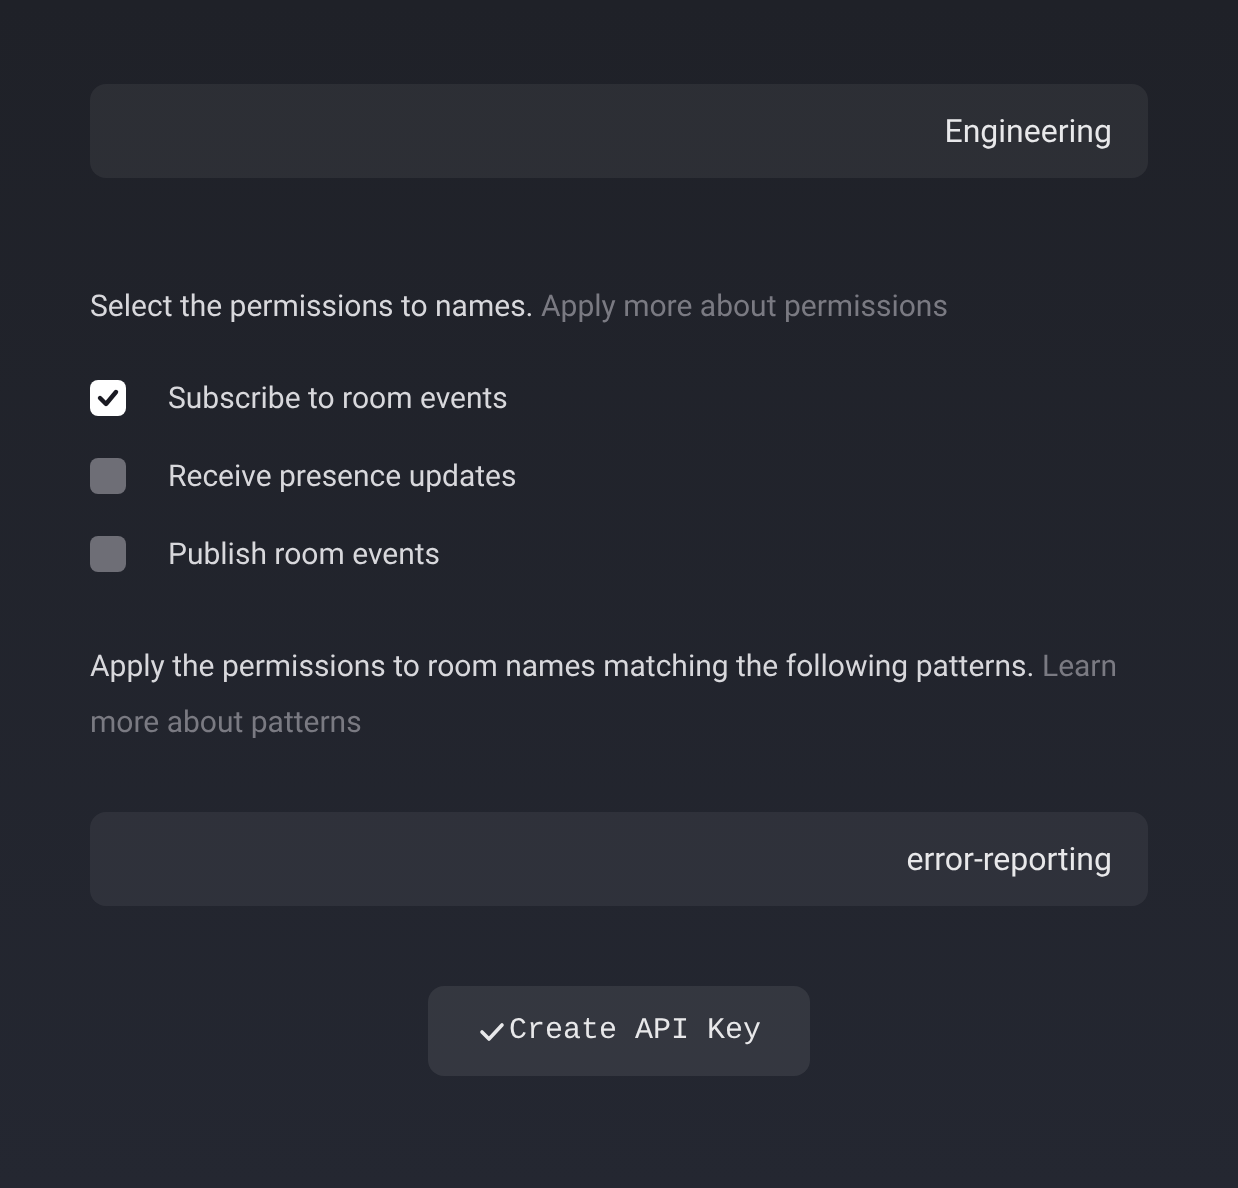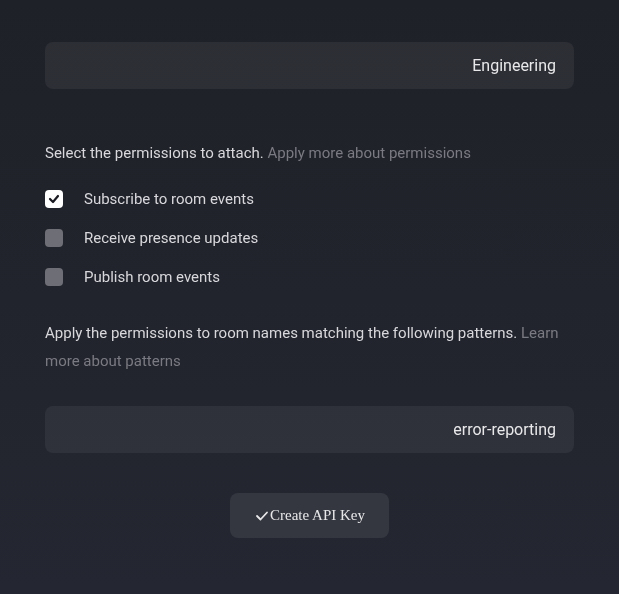--- a/index.html
+++ b/index.html
@@ -100,36 +100,36 @@
       border: none;
       border-radius: 8px;
       padding: 14px 24px;
       color: #e8e8ea;
       font-size: 15px;
       font-weight: 400;
       cursor: pointer;
       display: flex;
       align-items: flex-end;
       gap: 0;
-      font-family: Liberation Serif, serif;
+      font-family: Liberation Mono, monospace;
     }
     .check-icon-svg {
       width: 16px;
       height: 16px;
     }
   </style>
 </head>
 <body>
 
 
 
 <input type="text" class="input-field input-top" value="Engineering" style="">
 
 <div class="section-label">
-  <span>Select the permissions to attach.</span>
+  <span>Select the permissions to names.</span>
   <span> </span>
   <span class="link">Apply more about permissions</span>
 </div>
 
 <div class="checkbox-group">
   <div class="checkbox-row">
     <div class="checkbox checked">
       <svg width="12" height="12" viewBox="0 0 12 12" fill="none">
         <path d="M2 6L5 9L10 3" stroke="#1a1a22" stroke-width="2.2" stroke-linecap="round" stroke-linejoin="round"></path>
       </svg>

